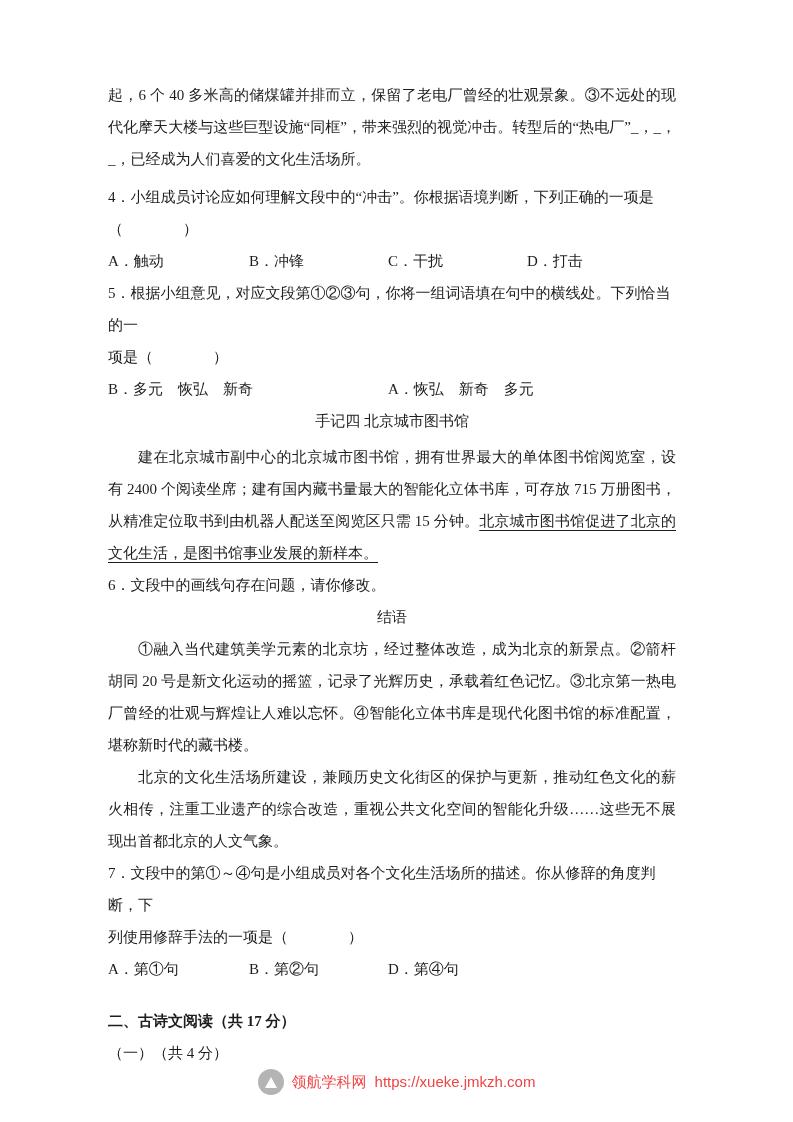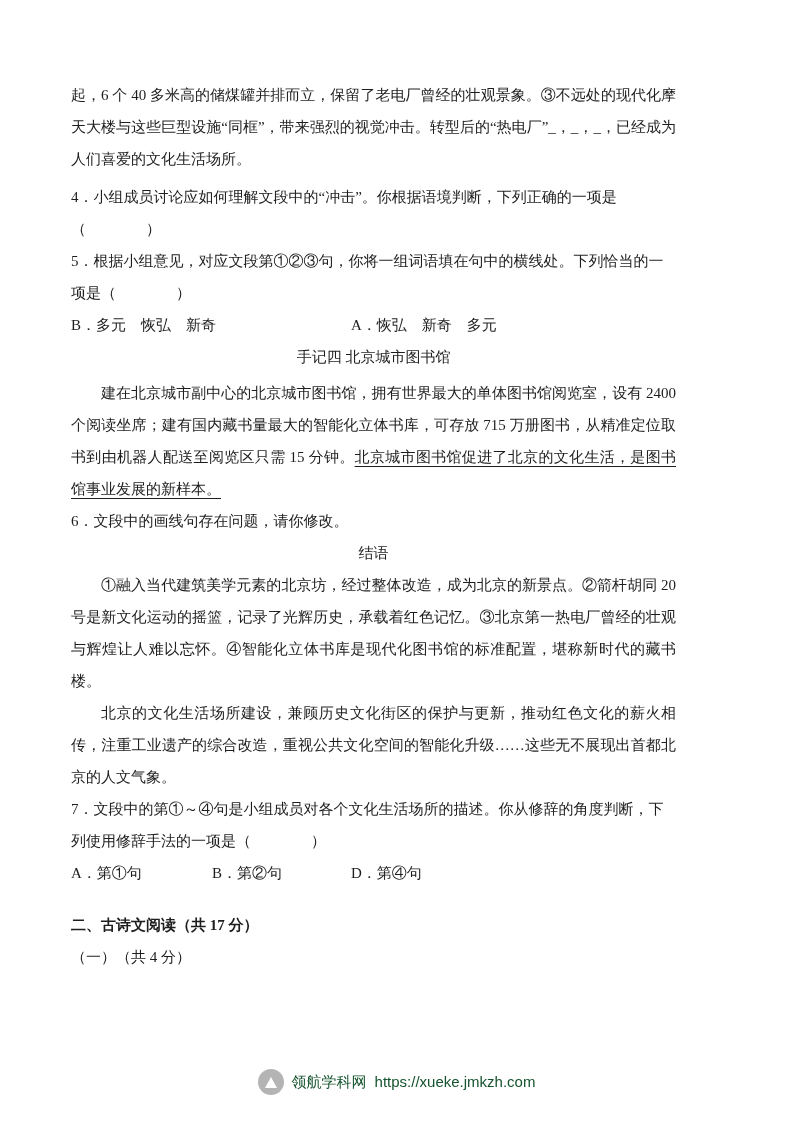--- a/index.html
+++ b/index.html
@@ -7,21 +7,21 @@
   body {
     font-family: "Liberation Serif", "DejaVu Serif", serif;
     color: #1d1d1d;
   }
   .page {
     position: relative;
     width: 793px;
     height: 1122px;
     margin: 0 auto;
     background: #ffffff;
-    padding: 79px 117px 0 71px;
+    padding: 79px 117px 0 108px;
     font-size: 15px;
     line-height: 32px;
     overflow: hidden;
   }
   .para { text-align: justify; }
   .indent { text-indent: 2em; }
   .center { text-align: center; }
   .bold { font-weight: bold; }
   .underlined { text-decoration: underline; text-underline-offset: 4px; }
   .options-4col { display: grid; grid-template-columns: 141px 139px 139px 1fr; }
@@ -29,21 +29,21 @@
   .mt4 { margin-top: 4px; }
   .mt6 { margin-top: 6px; }
   .mt20 { margin-top: 20px; }
   .footer {
     position: absolute;
     left: 0; right: 0; bottom: 26px;
     display: flex;
     align-items: center;
     justify-content: center;
     gap: 8px;
-    color: #14532d;
+    color: #ef4444;
     font-size: 15px;
     line-height: 28px;
     font-family: "Liberation Sans", "DejaVu Sans", sans-serif;
   }
   .logo-circle {
     width: 26px; height: 26px;
     border-radius: 50%;
     background: #b4b4b4;
     display: inline-flex;
     align-items: center;
@@ -60,20 +60,26 @@
 </head>
 <body>
 
 <div class="page">
 
   <p class="para">起，6 个 40 多米高的储煤罐并排而立，保留了老电厂曾经的壮观景象。③不远处的现代化摩天大楼与这些巨型设施“同框”，带来强烈的视觉冲击。转型后的“热电厂”_，_，_，已经成为人们喜爱的文化生活场所。</p>
 
   <div class="mt6">
     <div>4．小组成员讨论应如何理解文段中的“冲击”。你根据语境判断，下列正确的一项是</div>
     <div>（　　　　）</div>
+    <div class="options-4col">
+      <span>A．触动</span>
+      <span>B．冲锋</span>
+      <span>C．干扰</span>
+      <span>D．打击</span>
+    </div>
   </div>
 
   <div>
     <div>5．根据小组意见，对应文段第①②③句，你将一组词语填在句中的横线处。下列恰当的一</div>
     <div>项是（　　　　）</div>
     <div class="options-2col">
       <span>B．多元　恢弘　新奇</span>
       <span>A．恢弘　新奇　多元</span>
     </div>
   </div>

